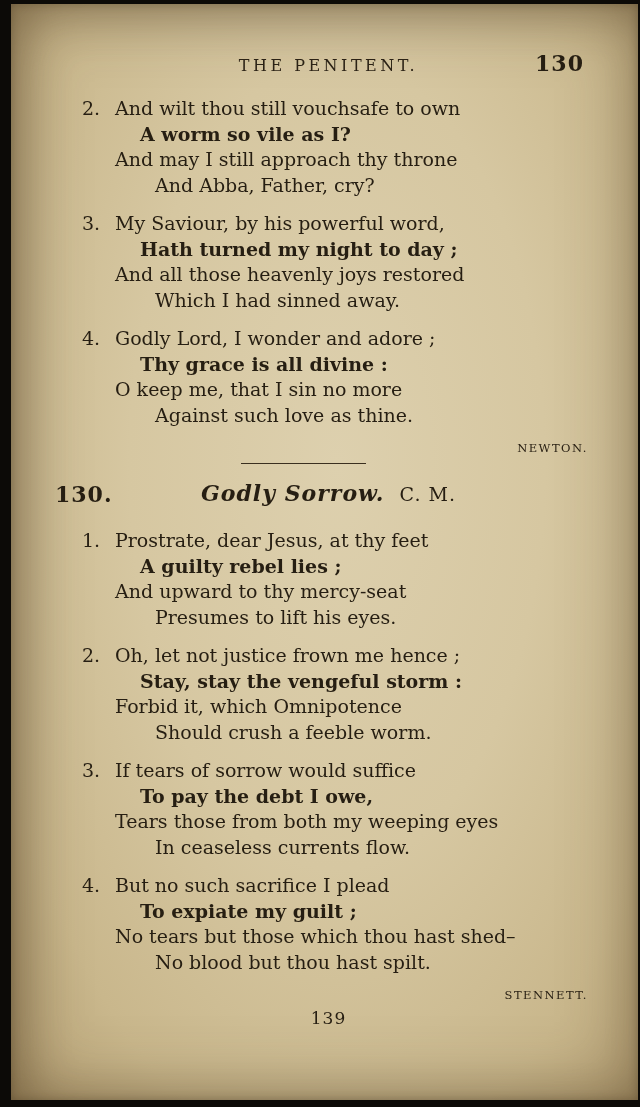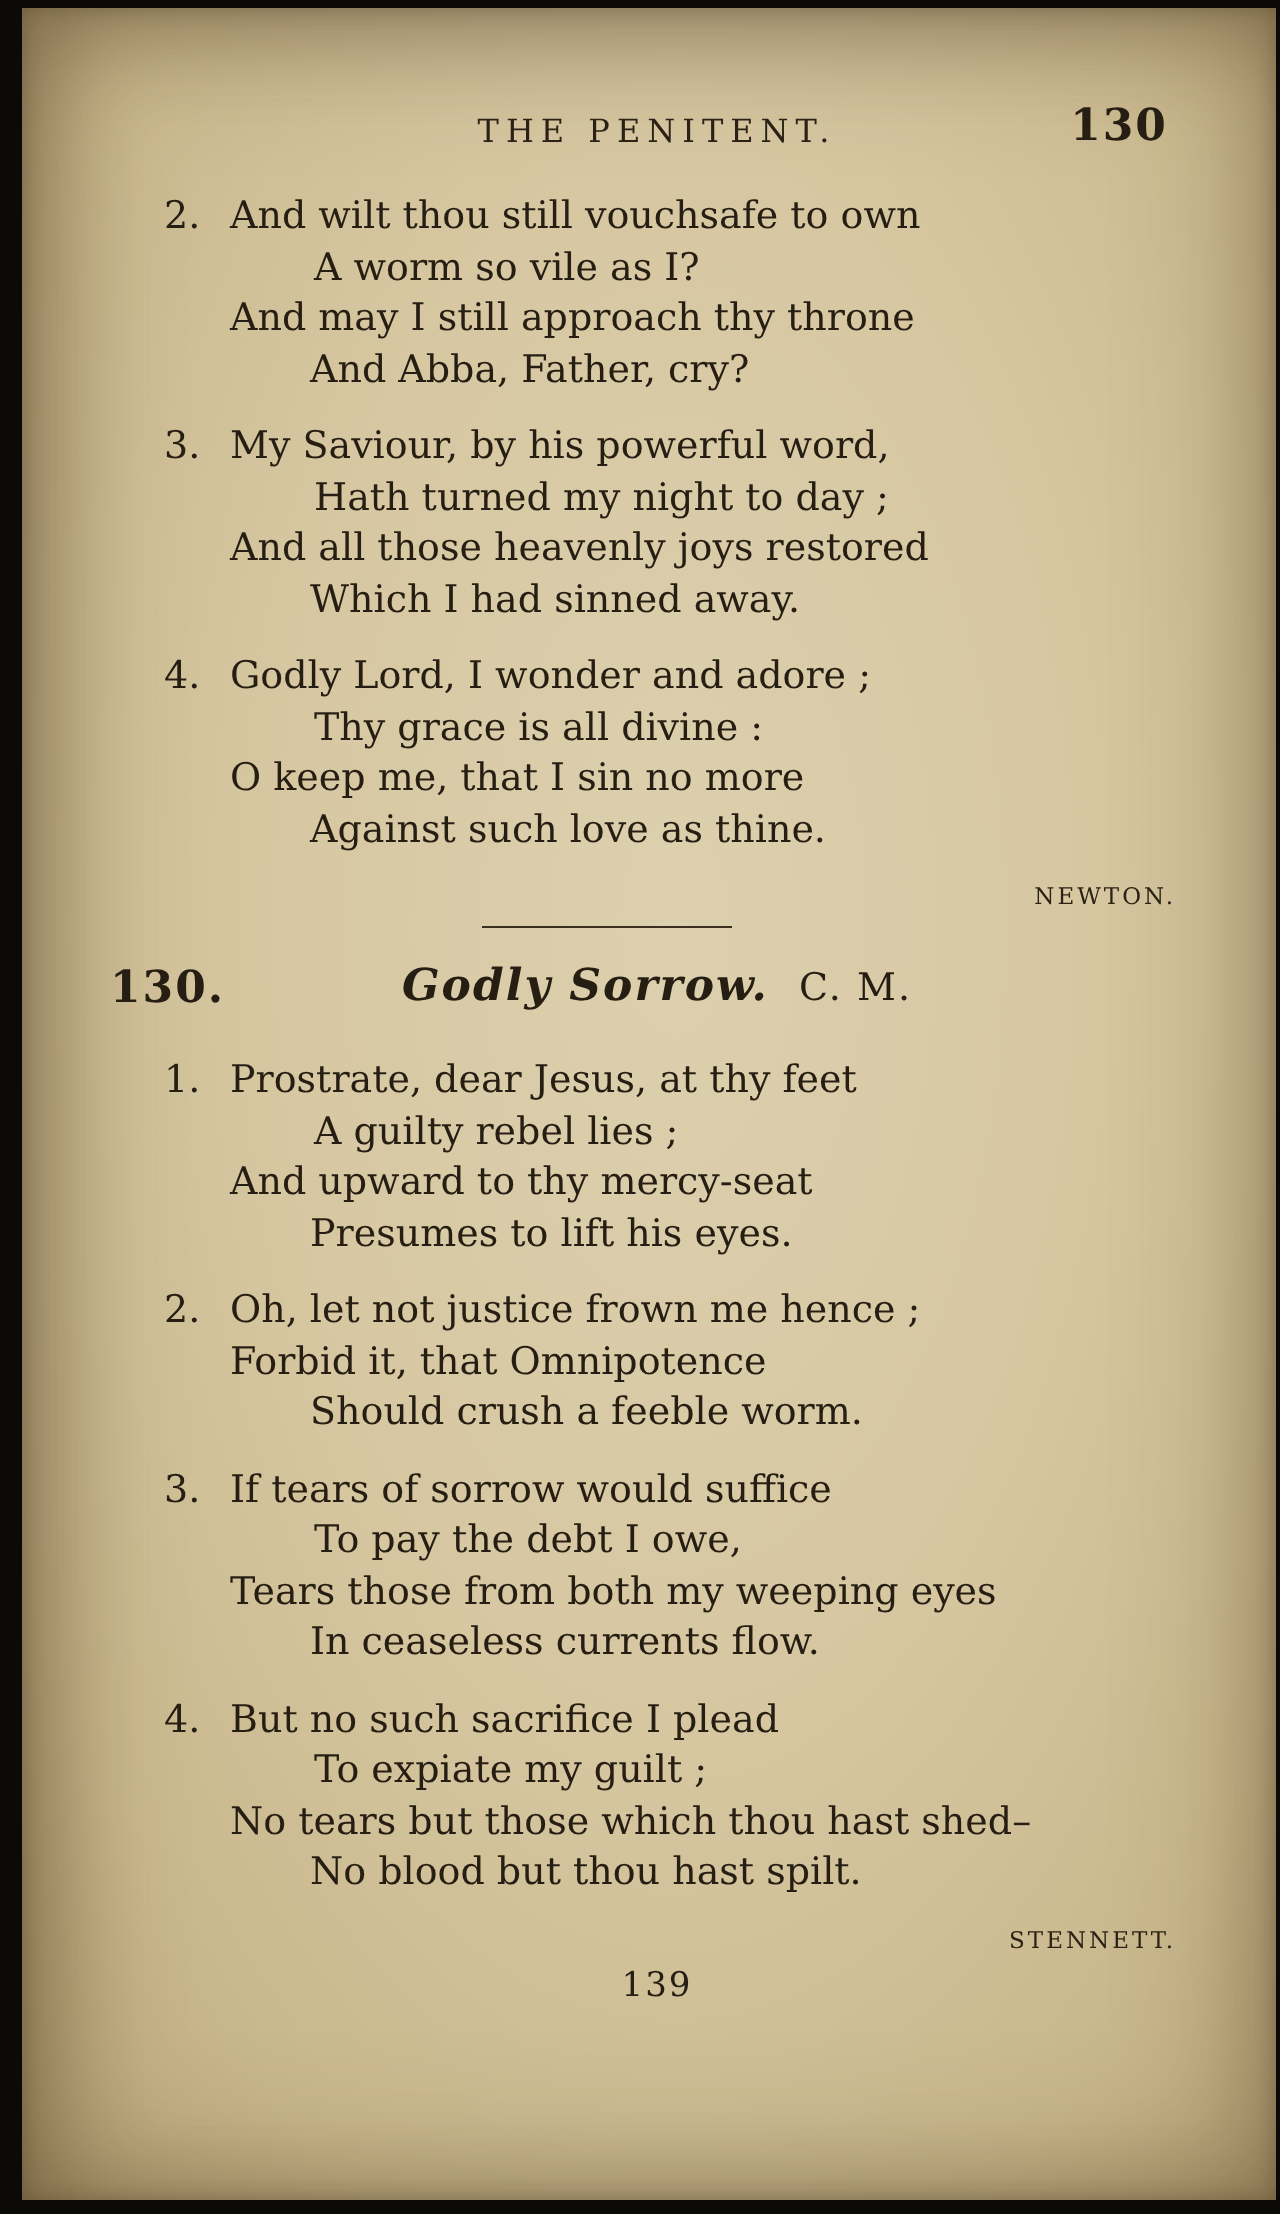--- a/index.html
+++ b/index.html
@@ -28,21 +28,21 @@
     padding-top:6px; color:#2b2215;
   }
   .pg-num-top {
     position:absolute; right:16px; top:0;
     font-size:22px; font-weight:bold; letter-spacing:1px;
   }
   
   .verses { margin-left:58px; }
   .verse { position:relative; margin-bottom:13px; font-size:19px; line-height:25.5px; }
   .vnum { position:absolute; left:-33px; top:0; }
-  .vline.l1 { margin-left:42px; }
+  .vline.l1 { margin-left:25px;font-weight:bold; }
   .vline.l3 { margin-left:40px; }
   
   .author {
     text-align:right; font-size:11.5px; letter-spacing:1.5px;
     margin:2px 12px 6px 0; color:#2b2215;
   }
   
   .rule {
     width:125px; height:0; border-top:1.5px solid #3a2f1f;
     margin:8px 0 16px calc(50% - 88px);
@@ -118,21 +118,22 @@
         <span class="vnum">1.</span>
         <div class="vline l0">Prostrate, dear Jesus, at thy feet</div>
         <div class="vline l1">A guilty rebel lies ;</div>
         <div class="vline l2">And upward to thy mercy-seat</div>
         <div class="vline l3">Presumes to lift his eyes.</div>
       </div>
 
       <div class="verse">
         <span class="vnum">2.</span>
         <div class="vline l0">Oh, let not justice frown me hence ;</div>
-        <div class="vline l2">Forbid it, that Omnipotence</div>
+        <div class="vline l1">Stay, stay the vengeful storm :</div>
+        <div class="vline l2">Forbid it, which Omnipotence</div>
         <div class="vline l3">Should crush a feeble worm.</div>
       </div>
 
       <div class="verse">
         <span class="vnum">3.</span>
         <div class="vline l0">If tears of sorrow would suffice</div>
         <div class="vline l1">To pay the debt I owe,</div>
         <div class="vline l2">Tears those from both my weeping eyes</div>
         <div class="vline l3">In ceaseless currents flow.</div>
       </div>

